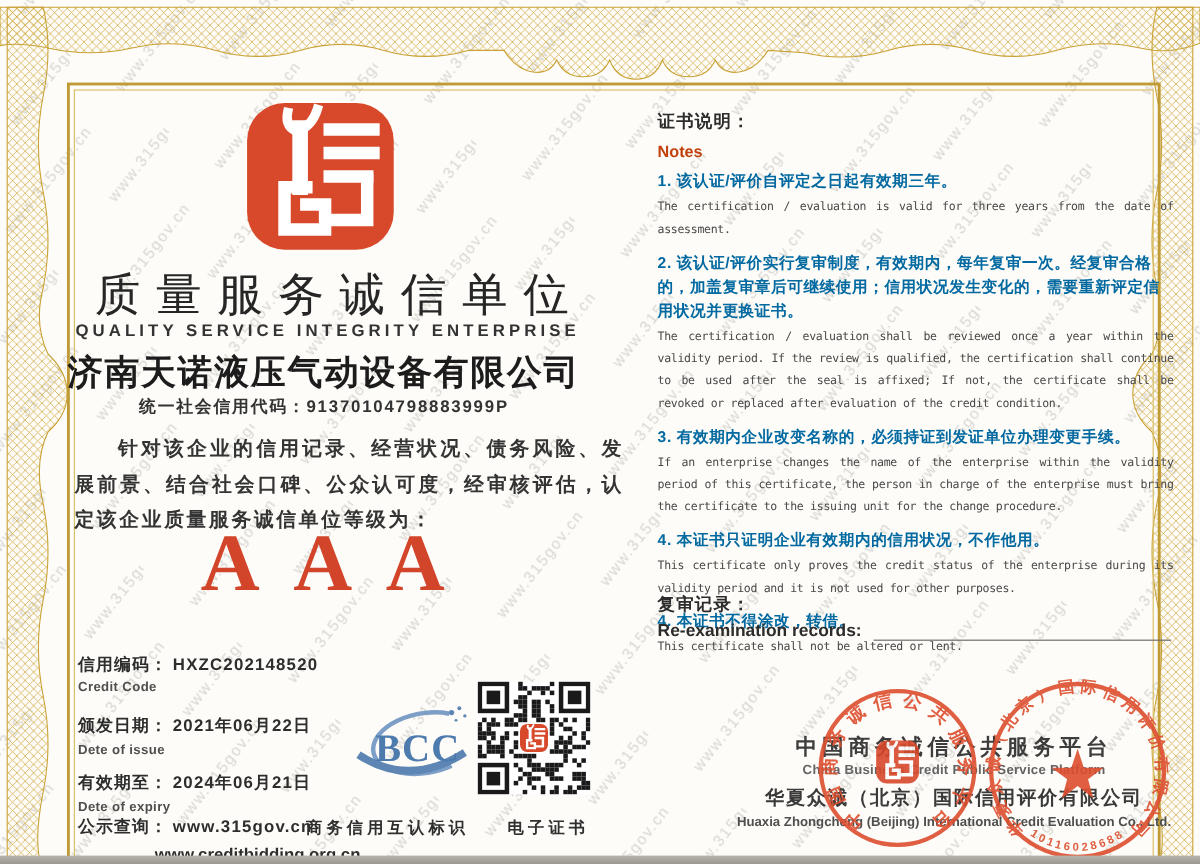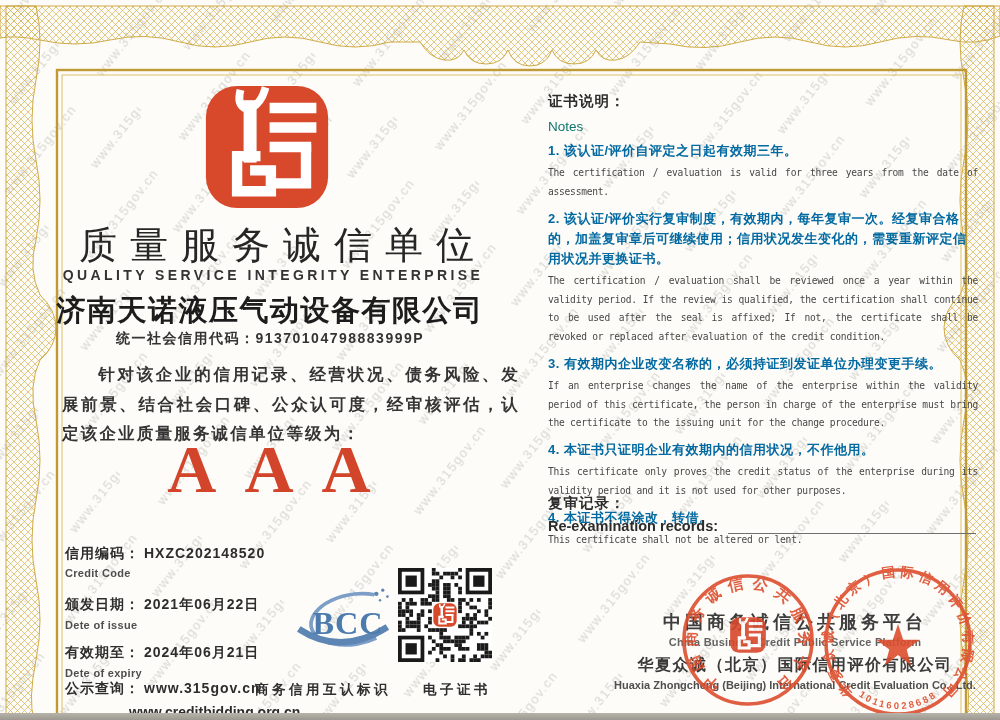--- a/index.html
+++ b/index.html
@@ -41,21 +41,21 @@
   #row-query{top:680px;}  #url2{left:129px;top:704px;font-size:14px;font-weight:700;color:#2d2d2d;}
 
   #bcc{left:284px;top:582px;width:120px;height:80px;}
   #bcc-label{left:255px;top:681px;font-size:13.5px;font-weight:700;letter-spacing:3.5px;color:#2f2f2f;text-align:center;}
   #qr{left:398px;top:568px;}
   #qr-label{left:423px;top:681px;font-size:13.5px;font-weight:700;letter-spacing:3.5px;color:#2f2f2f;}
 
   
   #notes{left:548px;top:92px;width:430px;}
   #notes .h-zh{font-size:14.5px;font-weight:700;letter-spacing:1px;color:#2c2c2c;}
-  #notes .h-en{font-size:13.5px;font-weight:400;margin-top:8px;color:#0f766e;}
+  #notes .h-en{font-size:13.5px;font-weight:700;margin-top:8px;color:#c2410c;}
   .note-zh{font-size:13px;font-weight:600;line-height:1.55;letter-spacing:.5px;
            margin-top:7px;color:#0369a1;}
   .note-en{font-family:"DejaVu Sans Mono",monospace;font-size:9.6px;line-height:1.95;
            letter-spacing:-0.25px;text-align:justify;margin-top:3px;color:#474747;}
   #reexam{left:548px;top:494px;width:428px;}
   #reexam .r-zh{font-size:14.5px;font-weight:700;letter-spacing:1px;color:#2c2c2c;}
   #reexam .r-en-line{display:flex;align-items:flex-end;margin-top:4px;}
   #reexam .r-en{font-size:14.5px;font-weight:700;color:#2c2c2c;white-space:nowrap;}
   #reexam .fill-line{flex:1;border-bottom:1.5px solid #6f6f6f;margin-left:10px;height:16px;}
 

